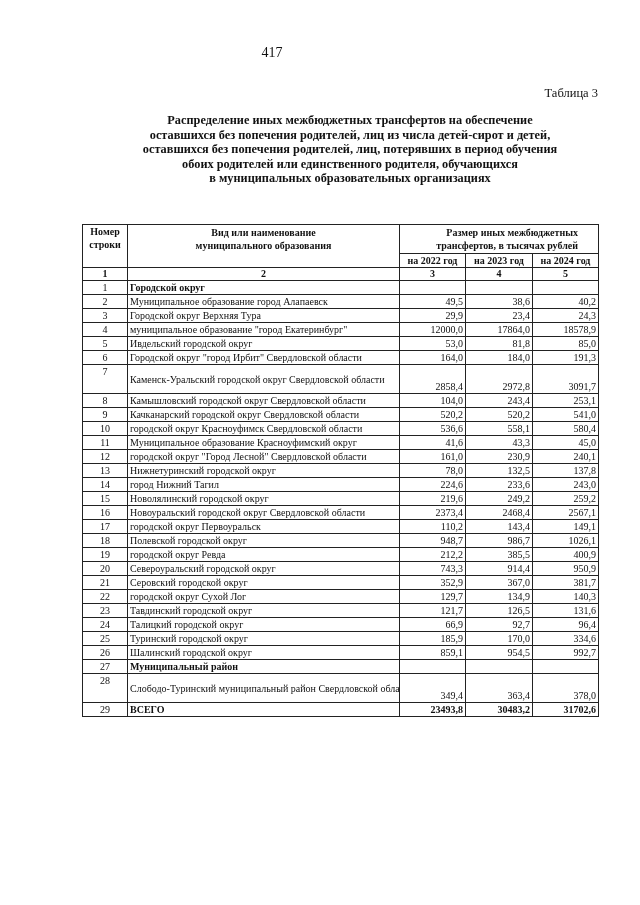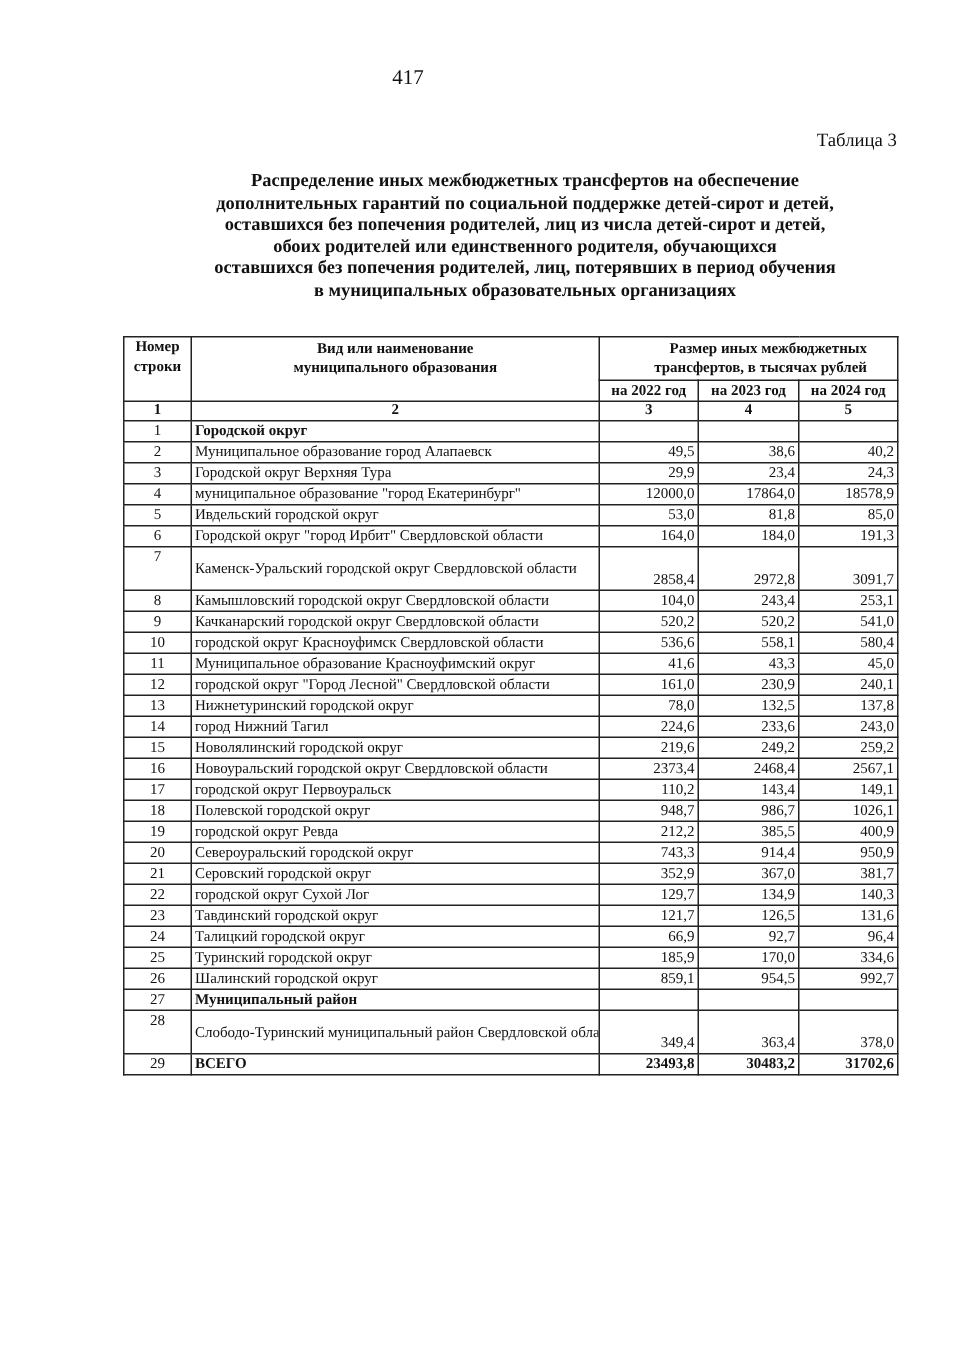--- a/index.html
+++ b/index.html
@@ -30,24 +30,23 @@
   .col-c { width: 66px; } .col-d { width: 67px; } .col-e { width: 66px; }
 </style>
 </head>
 <body>
 
 <div class="page-number">417</div>
 <div class="table-label">Таблица 3</div>
 
 <div class="title">
   <div>Распределение иных межбюджетных трансфертов на обеспечение</div>
-  <div>дополнительных гарантий по социальной поддержке детей-сирот и детей,</div>
   <div>оставшихся без попечения родителей, лиц из числа детей-сирот и детей,</div>
+  <div>оставшихся без попечения родителей, лиц, потерявших в период обучения</div>
   <div>обоих родителей или единственного родителя, обучающихся</div>
-  <div>оставшихся без попечения родителей, лиц, потерявших в период обучения</div>
   <div>в муниципальных образовательных организациях</div>
 </div>
 
 <table class="grid">
   <colgroup>
     <col class="col-a">
       <col class="col-b">
       <col class="col-c">
       <col class="col-d">
       <col class="col-e">

